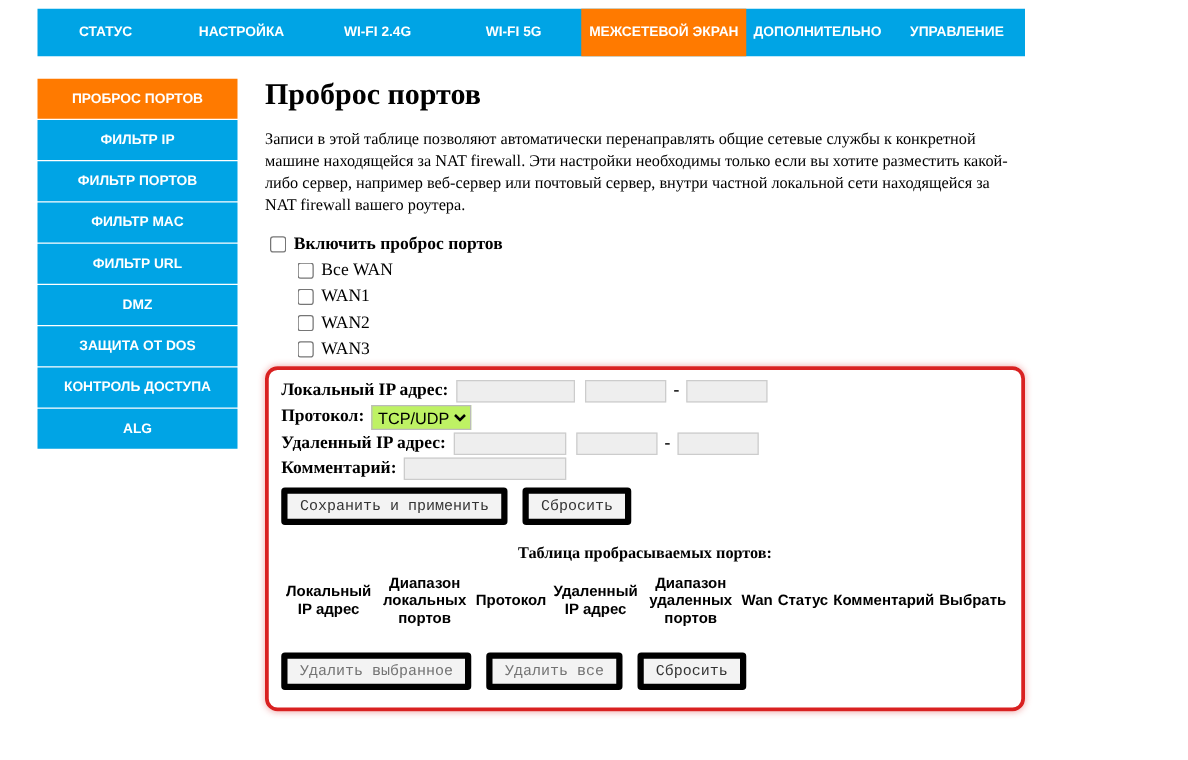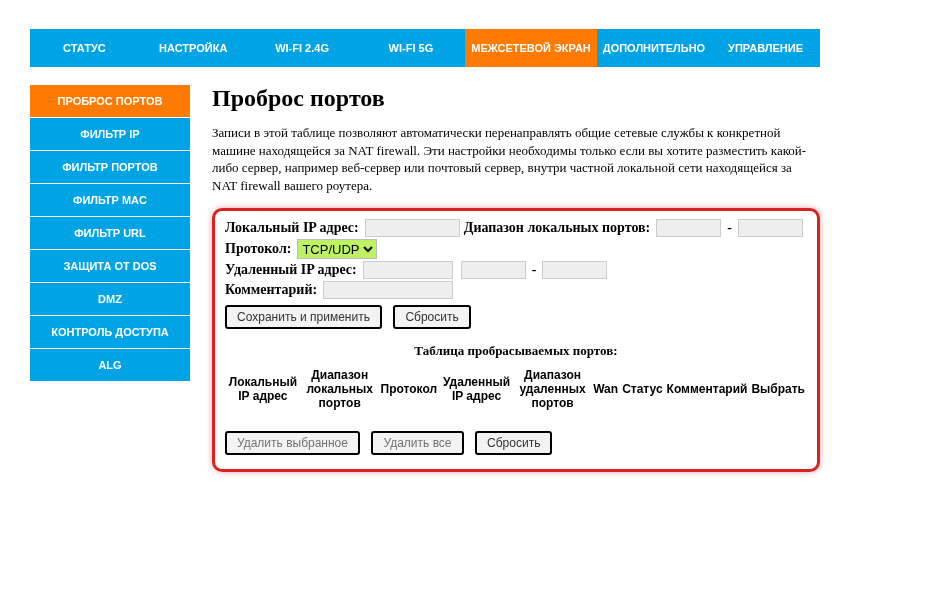--- a/index.html
+++ b/index.html
@@ -6,21 +6,21 @@
     margin: 0;
     font-family: "Times New Roman", serif;
     background: #fff;
     font-size: 14px;
     color: #000;
   }
   .page {
     width: 850px;
     height: 608px;
     box-sizing: border-box;
-    padding: 29px 30px;
+    padding: 7px 30px;
     position: relative;
   }
   .topnav {
     display: flex;
     background: #00a4e5;
     color: #fff;
     height: 38px;
     align-items: stretch;
     font-family: Arial, sans-serif;
     font-size: 11px;
@@ -111,25 +111,25 @@
   .formrow select {
     border: 1px solid #bbb;
     background: #bef264;
     font-size: 13px;
     height: 20px;
     margin-left: 4px;
   }
   .dash { margin: 0 2px; }
   .btnrow { margin-top: 6px; }
   button.btn {
-    font-family: Liberation Sans, sans-serif;
+    font-family: Liberation Mono, monospace;
     font-size: 12px;
     padding: 3px 10px;
     background: #f3f3f3;
-    border: 2px solid #000000;
+    border: 5px solid #000000;
     border-radius: 3px;
     cursor: pointer;
     margin-right: 8px;
     color: #333;
   }
   button.btn.disabled {
     color: #737373;
     cursor: default;
   }
   .tabletitle {
@@ -168,36 +168,57 @@
 </div>
 
 <div class="main">
 
   <div class="sidebar">
     <div class="item active">ПРОБРОС ПОРТОВ</div>
     <div class="item">ФИЛЬТР IP</div>
     <div class="item">ФИЛЬТР ПОРТОВ</div>
     <div class="item">ФИЛЬТР MAC</div>
     <div class="item">ФИЛЬТР URL</div>
+    <div class="item">DMZ</div>
     <div class="item">ЗАЩИТА ОТ DOS</div>
-    <div class="item">DMZ</div>
     <div class="item">КОНТРОЛЬ ДОСТУПА</div>
     <div class="item">ALG</div>
   </div>
 
   <div class="content">
     <h1>Проброс портов</h1>
     <div class="desc">Записи в этой таблице позволяют автоматически перенаправлять общие сетевые службы к конкретной машине находящейся за NAT firewall. Эти настройки необходимы только если вы хотите разместить какой-либо сервер, например веб-сервер или почтовый сервер, внутри частной локальной сети находящейся за NAT firewall вашего роутера.</div>
 
+    <div class="checklist">
+      <label>
+        <input type="checkbox" style="">
+        <span>Включить проброс портов</span>
+      </label>
+      <label class="indent">
+        <input type="checkbox" style="">
+        <span>Все WAN</span>
+      </label>
+      <label class="indent">
+        <input type="checkbox" style="">
+        <span>WAN1</span>
+      </label>
+      <label class="indent">
+        <input type="checkbox" style="">
+        <span>WAN2</span>
+      </label>
+      <label class="indent">
+        <input type="checkbox" style="">
+        <span>WAN3</span>
+      </label>
+    </div>
 
     <div class="highlightbox">
       <div class="formrow">
         <span class="lbl">Локальный IP адрес:</span>
         <input type="text" style="width: 95px;">
-        <span class="lbl">Диапазон локальных портов:</span>
         <input type="text" style="width: 65px;">
         <span class="dash">-</span>
         <input type="text" style="width: 65px;">
       </div>
       <div class="formrow">
         <span class="lbl">Протокол:</span>
         <select>
           <option>TCP/UDP</option>
         </select>
       </div>

